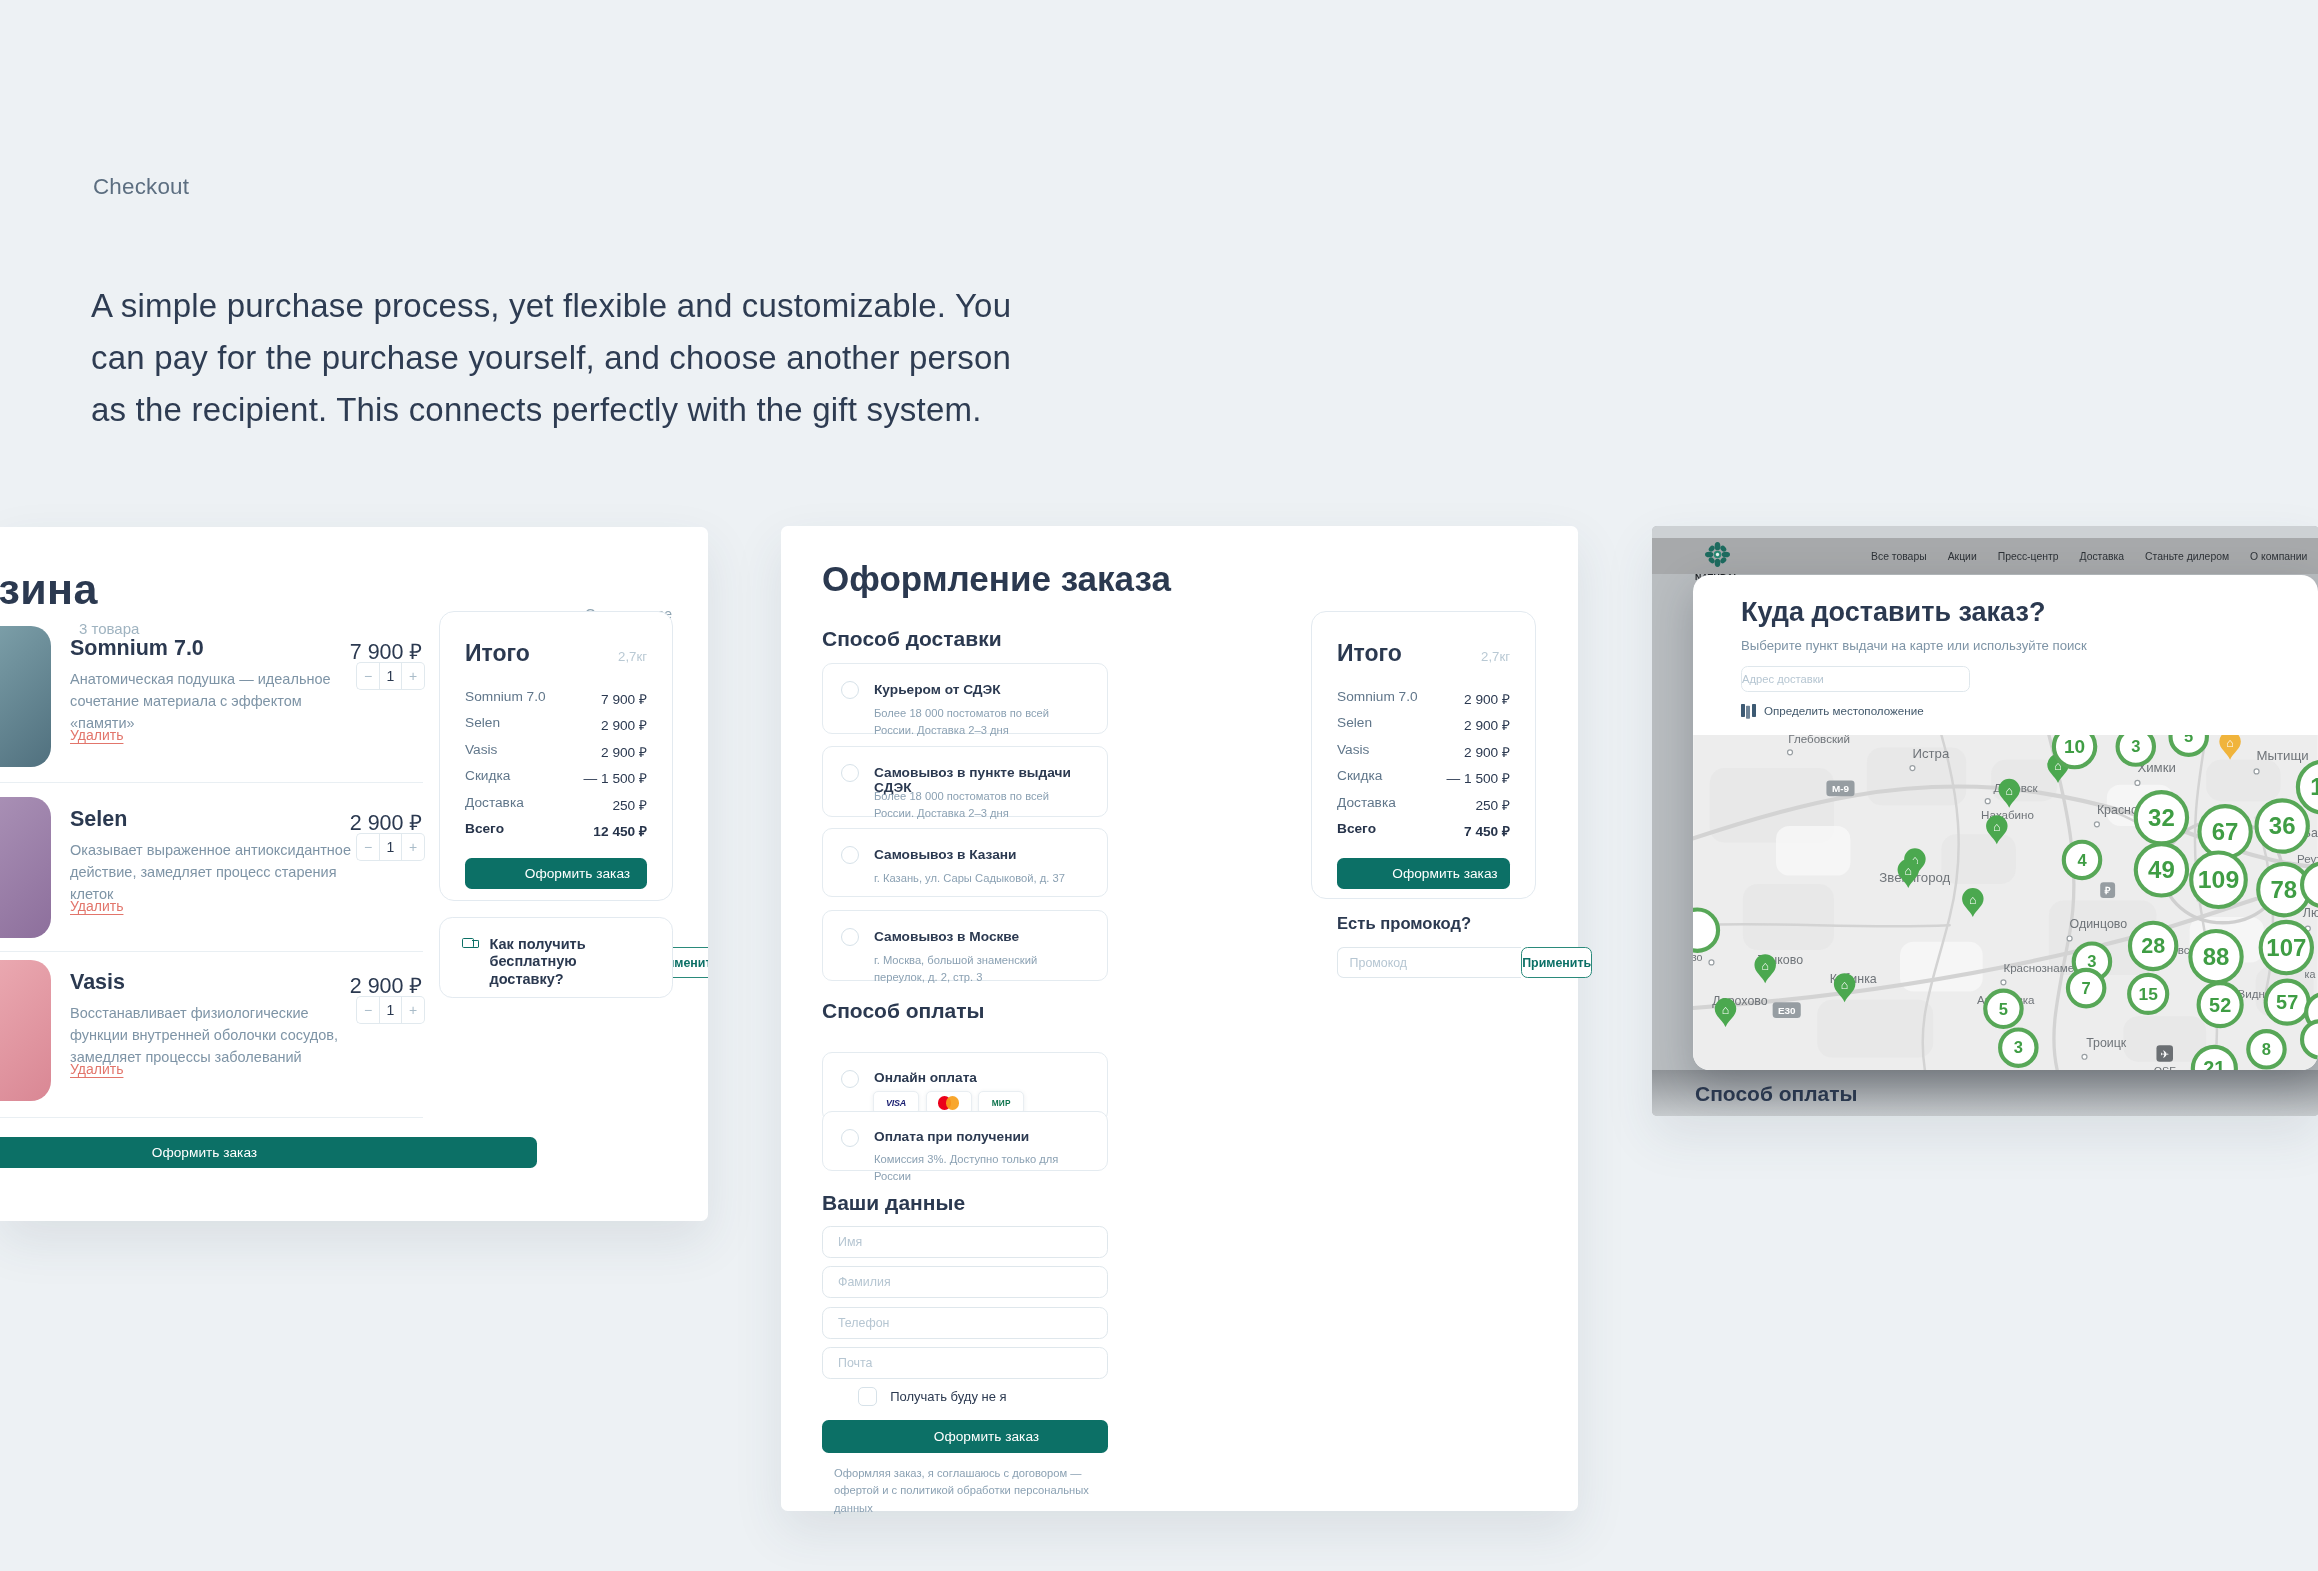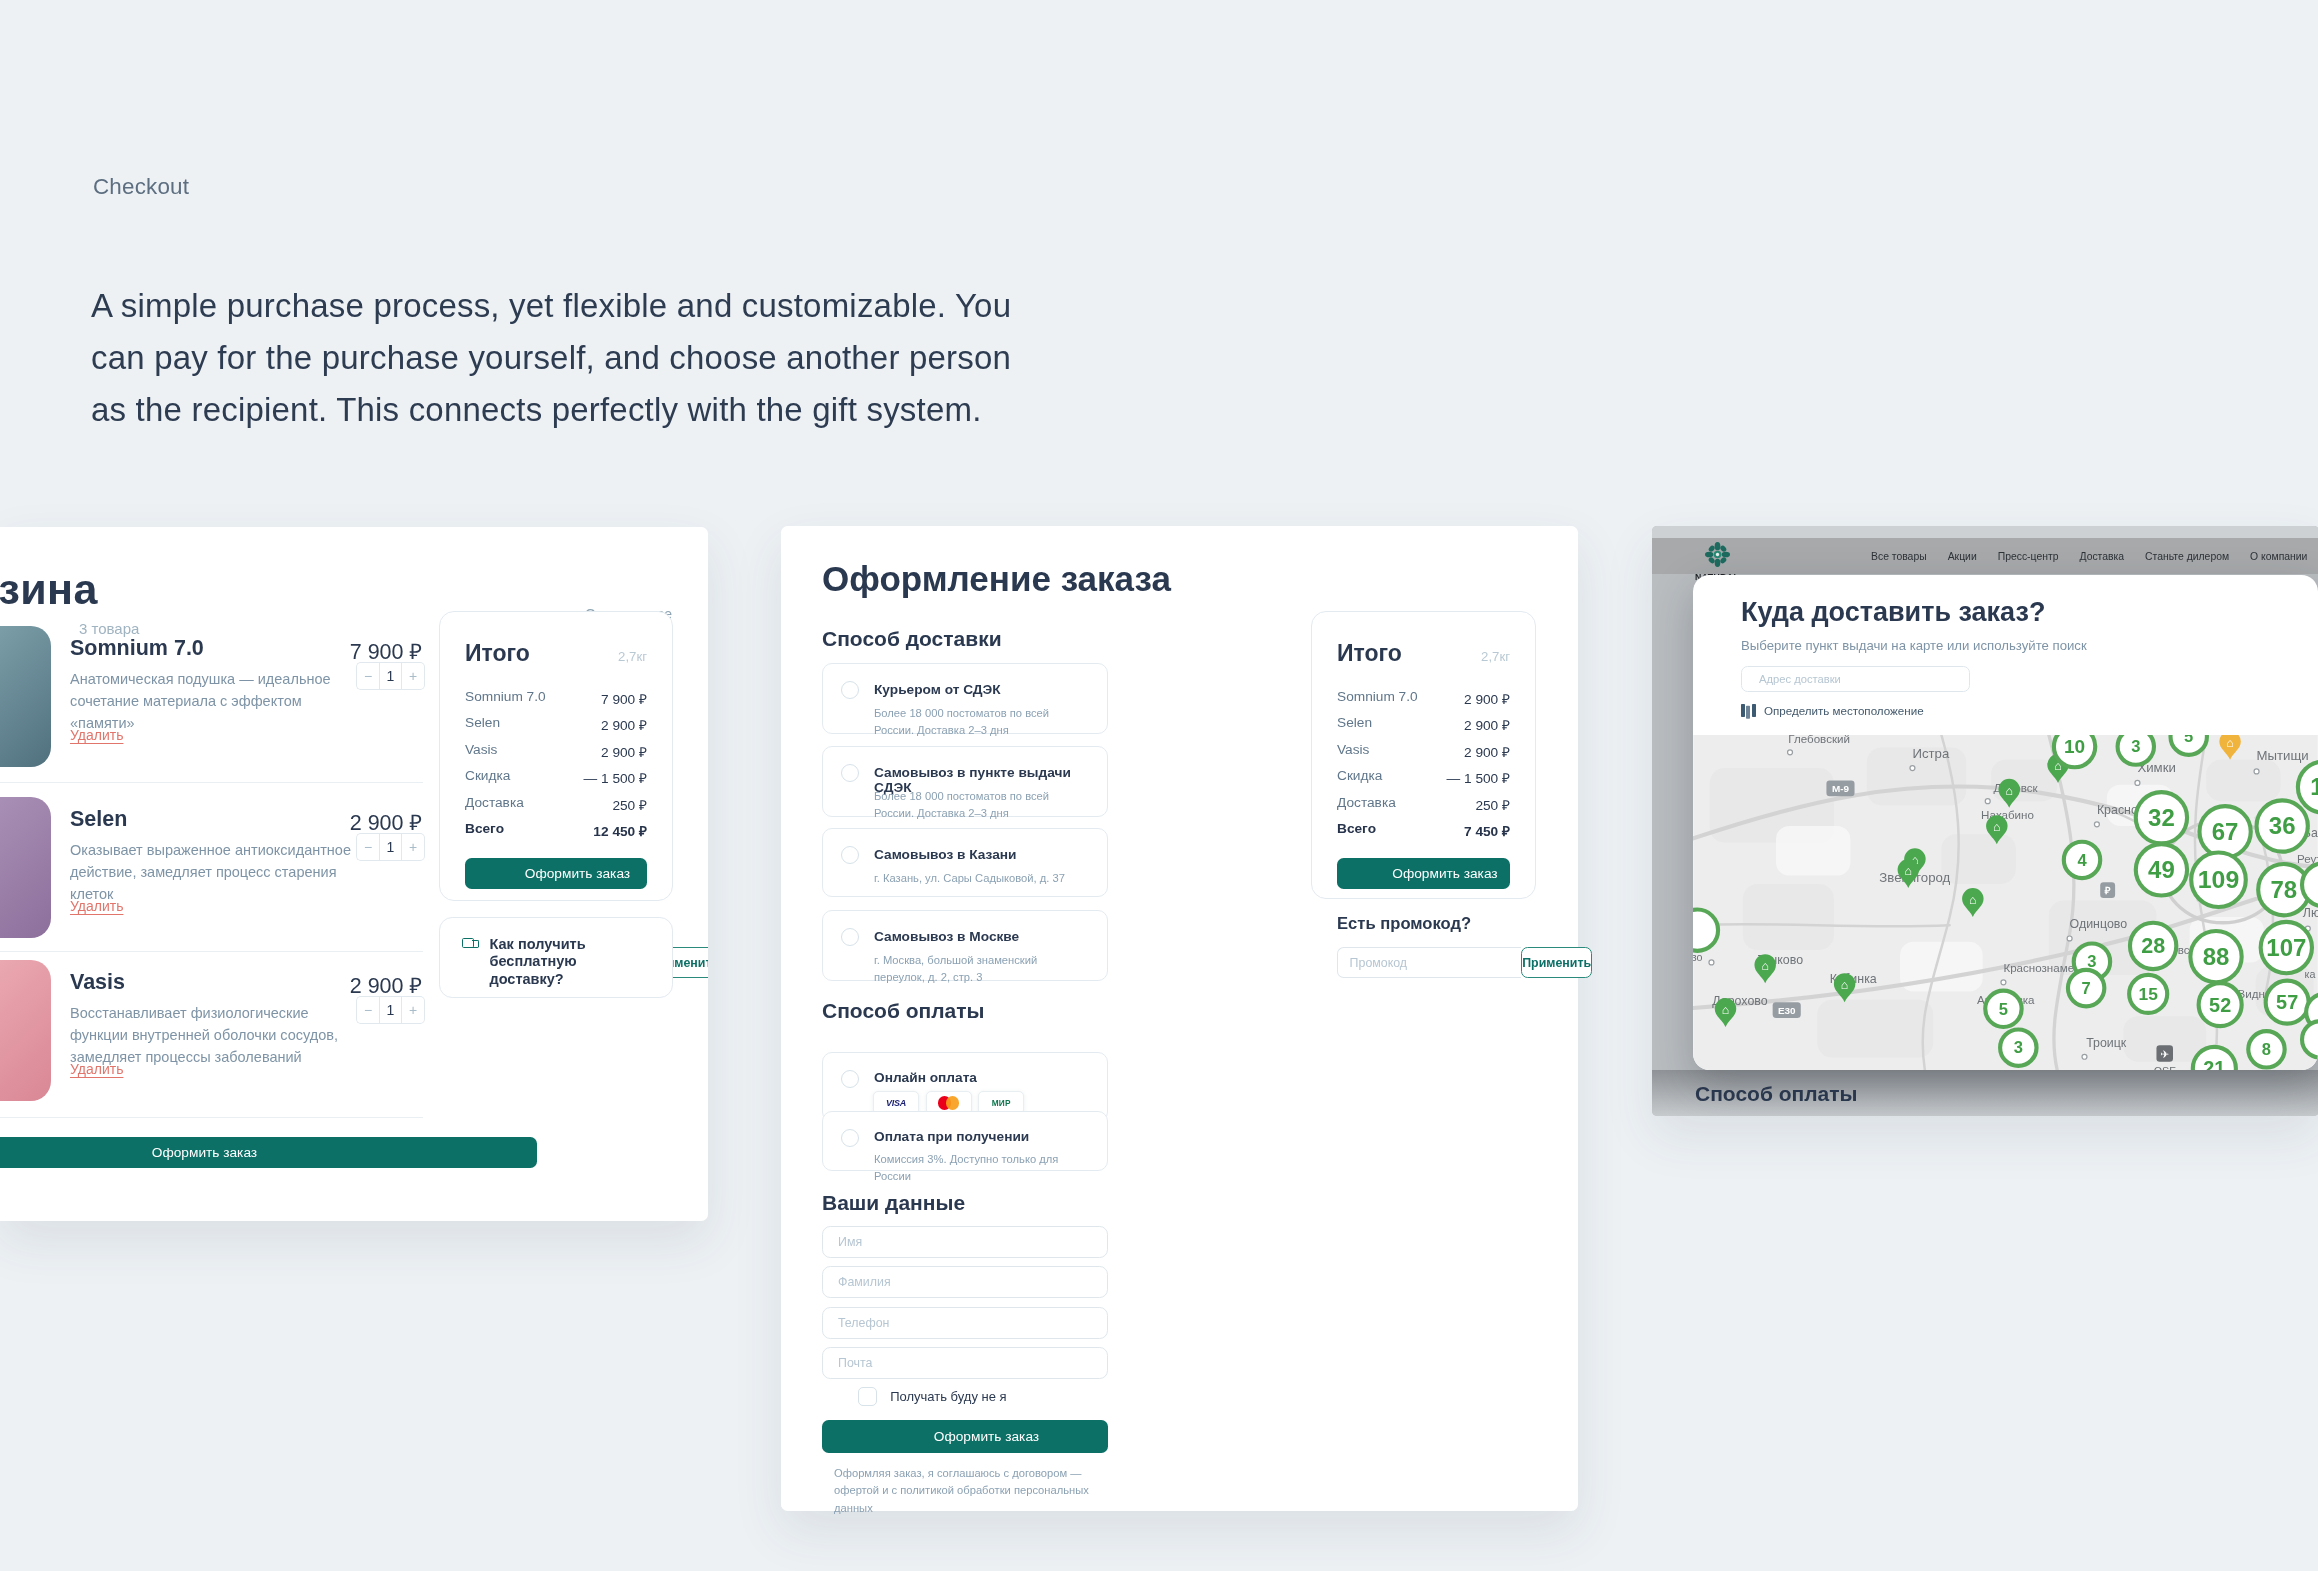--- a/index.html
+++ b/index.html
@@ -90,21 +90,21 @@
   .logo-text b { display:block; font-size:8.7px; line-height:1.1; letter-spacing:0.4px; color:#1e2226; }
   .logo-sub { font-size:3.7px; letter-spacing:1.7px; color:#5c6166; }
   .nav { position:absolute; left:219px; top:0; height:36px; display:flex; align-items:center; gap:21px; white-space:nowrap; }
   .nav span { font-size:10.4px; color:#2e3338; cursor:pointer; }
   .backdrop-label { position:absolute; left:43px; top:556px; font-size:21px; font-weight:600; color:#2b3950; }
   .site-bottom { position:absolute; left:0; top:544px; width:667px; height:46px; background:linear-gradient(#909498,#c6cacd); }
 
   .modal { position:absolute; left:41px; top:49px; width:625px; height:495px; background:#fff; border-radius:16.6px; overflow:hidden; box-shadow:0 15px 41px rgba(30,40,50,.25); }
   .modal-title { position:absolute; left:48px; top:21.5px; font-size:27px; font-weight:600; color:#2b3950; }
   .modal-sub { position:absolute; left:48px; top:63px; font-size:13.2px; color:#7e94a6; }
-  .addr-input { position:absolute; left:48px; top:91px; width:229px; height:26px; border:0.8px solid #dfe7ec; border-radius:6.6px; padding:0 17px; font-size:11.2px; font-family:"Liberation Sans",sans-serif; background:#fff; color:#2b3950; }
+  .addr-input { position:absolute; left:48px; top:91px; width:229px; height:26px; border:0.8px solid #dfe7ec; border-radius:6.6px; padding:0 0; font-size:11.2px; font-family:"Liberation Sans",sans-serif; background:#fff; color:#2b3950; }
   .addr-input::placeholder { color:#b6c6d2; }
   .locate { position:absolute; left:48px; top:129px; display:flex; align-items:center; gap:8.3px; cursor:pointer; }
   .map-ico { display:flex; gap:1.2px; }
   .map-ico i { width:4.1px; height:12.4px; background:#3d5a73; border-radius:0.8px; }
   .map-ico i:nth-child(2) { transform:translateY(1.7px); opacity:.75; }
   .locate span { font-size:11.6px; color:#42586b; }
   .map-wrap { position:absolute; left:0; top:160px; width:625px; height:335px; }
 </style>
 </head>
 <body>

